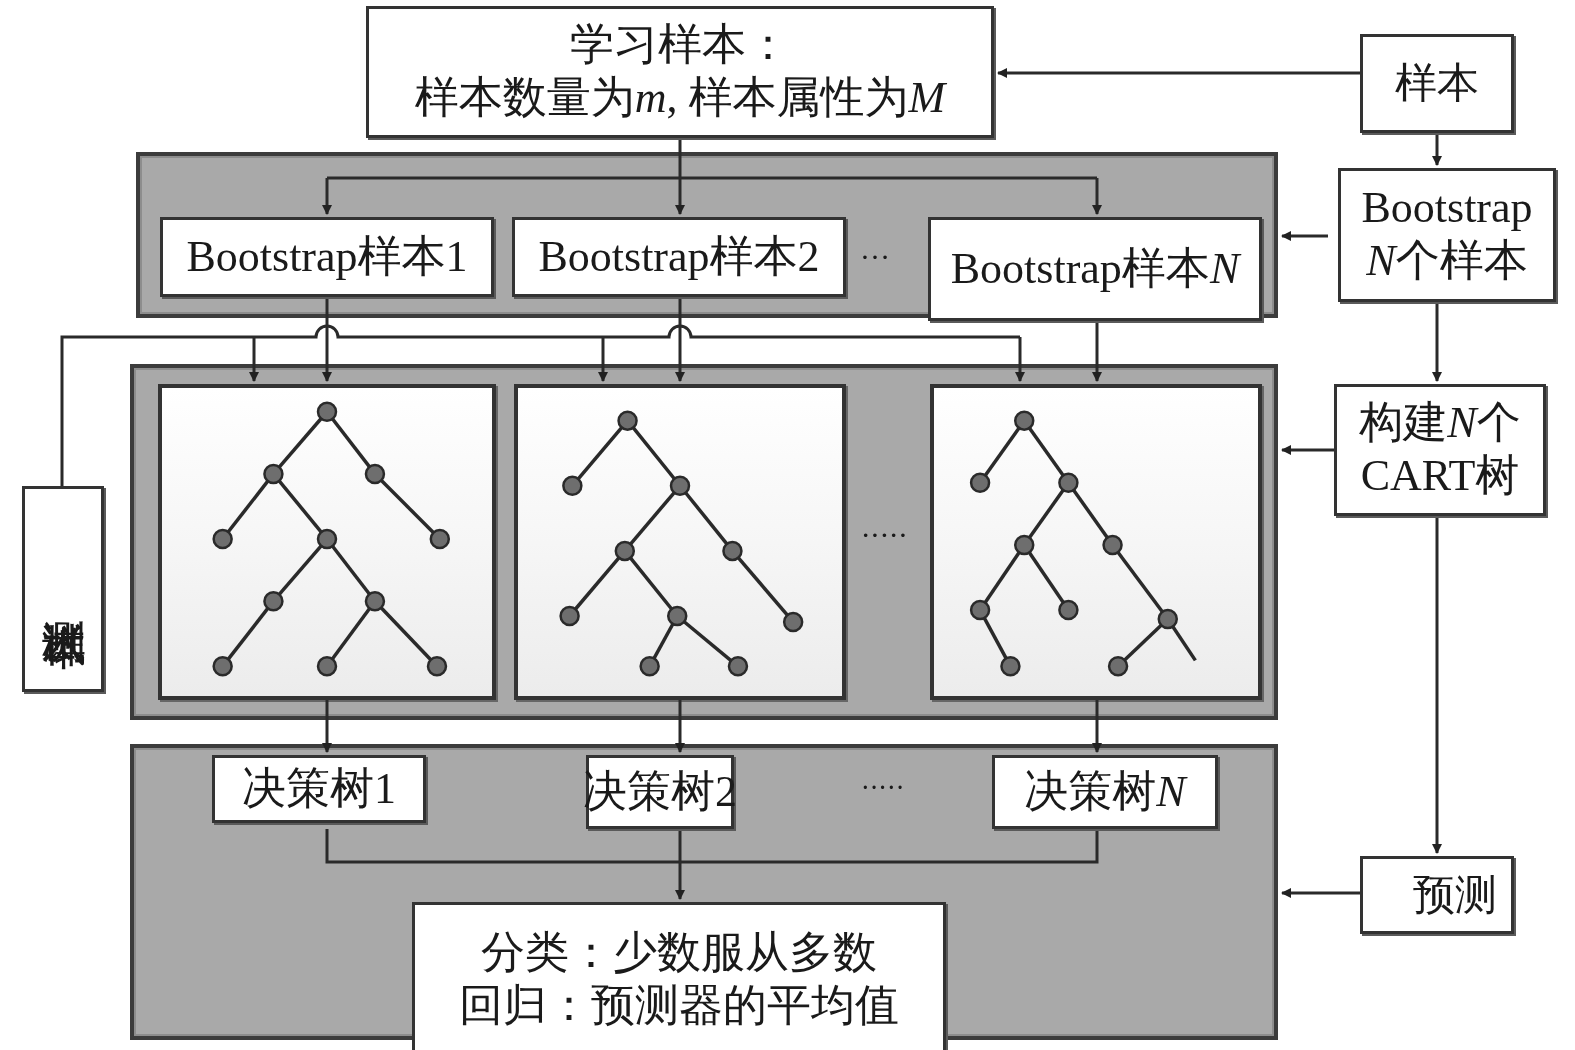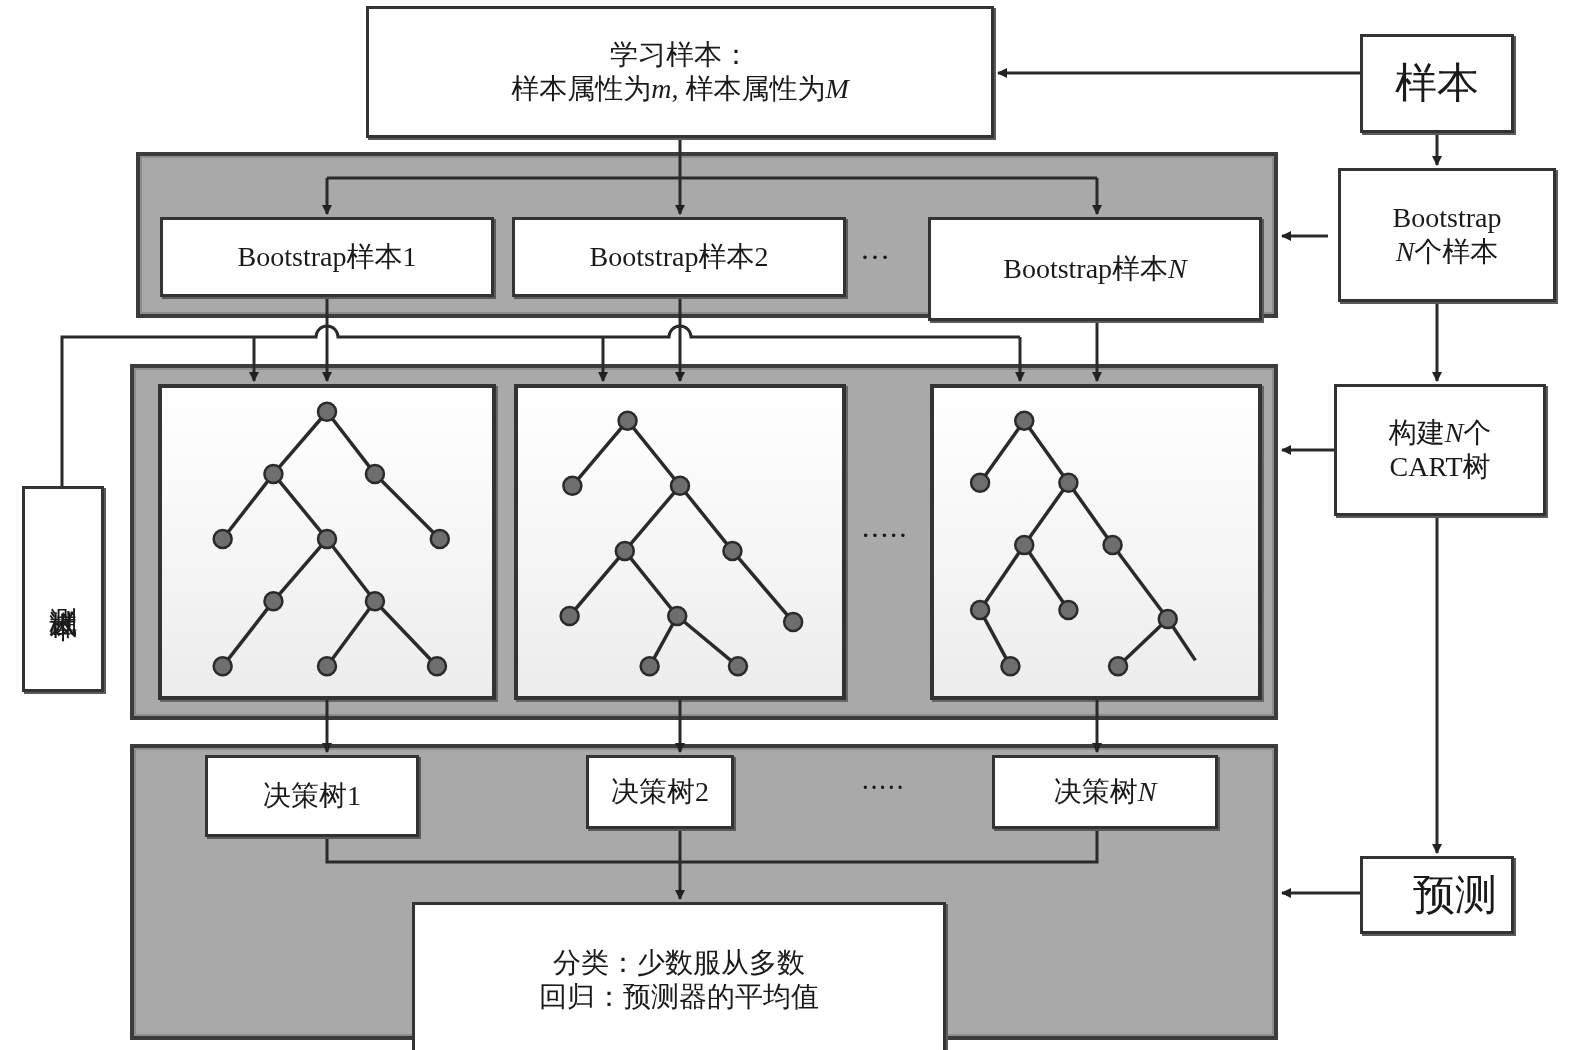--- a/index.html
+++ b/index.html
@@ -7,21 +7,21 @@
          font-family: "Liberation Serif", "DejaVu Serif", serif; color: #1a1a1a; }
   #canvas { position: absolute; left: 0; top: 0; }
   .panel { position: absolute; background: #a9a9a9; border: 4px solid #3c3c3c; box-sizing: border-box;
            box-shadow: inset 0 0 0 2px #8d8d8d; }
   .box { position: absolute; background: #ffffff; border: 3px solid #333333; box-sizing: border-box;
          display: flex; flex-direction: column; align-items: center; justify-content: center;
          text-align: center; line-height: 1.2; white-space: nowrap; box-shadow: 2px 2px 0 #5a5a5a; }
   .tree-panel { position: absolute; box-sizing: border-box; border: 4px solid #333333;
                 background: linear-gradient(#ffffff 0%, #f6f6f6 50%, #ececec 100%);
                 box-shadow: 2px 2px 0 #666; }
-  .fs40 { font-size: 28px; }
+  .fs40 { font-size: 44px; }
   .fs42 { font-size: 42px; }
   .vert { writing-mode: vertical-rl; text-orientation: upright; letter-spacing: 2px; }
   .dots { position: absolute; font-size: 30px; font-weight: bold; letter-spacing: 2px; }
   i.var { font-style: italic; }
 </style>
 </head>
 <body>
 
 <svg id="canvas" width="1575" height="1050" style="z-index: 1;">
   <defs>
@@ -118,21 +118,21 @@
       <circle cx="1068.4" cy="610.0799999999999" r="9" fill="#6e6e6e" stroke="#2a2a2a" stroke-width="2.5"></circle>
       <circle cx="1167.76" cy="618.96" r="9" fill="#6e6e6e" stroke="#2a2a2a" stroke-width="2.5"></circle>
       <circle cx="1010.44" cy="666.3199999999999" r="9" fill="#6e6e6e" stroke="#2a2a2a" stroke-width="2.5"></circle>
       <circle cx="1118.08" cy="666.3199999999999" r="9" fill="#6e6e6e" stroke="#2a2a2a" stroke-width="2.5"></circle>
     </g>
   </svg>
 
 <div class="box fs40" style="left: 366px; top: 6px; width: 628px; height: 132px; z-index: 2;">
   <div>学习样本：</div>
   <div>
-    <span>样本属性为</span><i class="var">m</i><span>, 样本属性为</span><i class="var">M</i>
+    <span>样本数量为</span><i class="var">m</i><span>, 样本属性为</span><i class="var">M</i>
   </div>
 </div>
 
 <div class="panel" style="left: 136px; top: 152px; width: 1142px; height: 166px; z-index: 0;"></div>
 <div class="box fs40" style="left: 160px; top: 217px; width: 334px; height: 80px; z-index: 2; text-align: center;">
   <div><span>Bootstrap样本</span><span>1</span></div>
 </div>
 <div class="box fs40" style="left: 512px; top: 217px; width: 334px; height: 80px; z-index: 2;">
   <div><span>Bootstrap样本</span><span>2</span></div>
 </div>
@@ -141,21 +141,21 @@
   <div><span>Bootstrap样本</span><i class="var">N</i></div>
 </div>
 
 <div class="panel" style="left: 130px; top: 364px; width: 1148px; height: 356px; z-index: 0;"></div>
 <div class="tree-panel" style="left: 158px; top: 384px; width: 338px; height: 316px; z-index: 0;"></div>
 <div class="tree-panel" style="left: 514px; top: 384px; width: 332px; height: 316px; z-index: 0;"></div>
 <div class="dots" style="left: 862px; top: 522px; font-size: 22px; z-index: 2;">·····</div>
 <div class="tree-panel" style="left: 930px; top: 384px; width: 332px; height: 316px; z-index: 0;"></div>
 
 <div class="panel" style="left: 130px; top: 744px; width: 1148px; height: 296px; z-index: 0;"></div>
-<div class="box fs40" style="left: 205px; top: 755px; width: 214px; height: 82px; z-index: 2;">
+<div class="box fs40" style="left: 212px; top: 755px; width: 214px; height: 68px; z-index: 2;">
   <div><span>决策树</span><span>1</span></div>
 </div>
 <div class="box fs40" style="left: 586px; top: 755px; width: 148px; height: 74px; z-index: 2;">
   <div><span>决策树</span><span>2</span></div>
 </div>
 <div class="dots" style="left: 862px; top: 776px; font-size: 20px; z-index: 2;">·····</div>
 <div class="box fs40" style="left: 992px; top: 755px; width: 226px; height: 74px; z-index: 2;">
   <div><span>决策树</span><i class="var">N</i></div>
 </div>
 <div class="box fs40" style="left: 412px; top: 902px; width: 534px; height: 156px; z-index: 2;">

